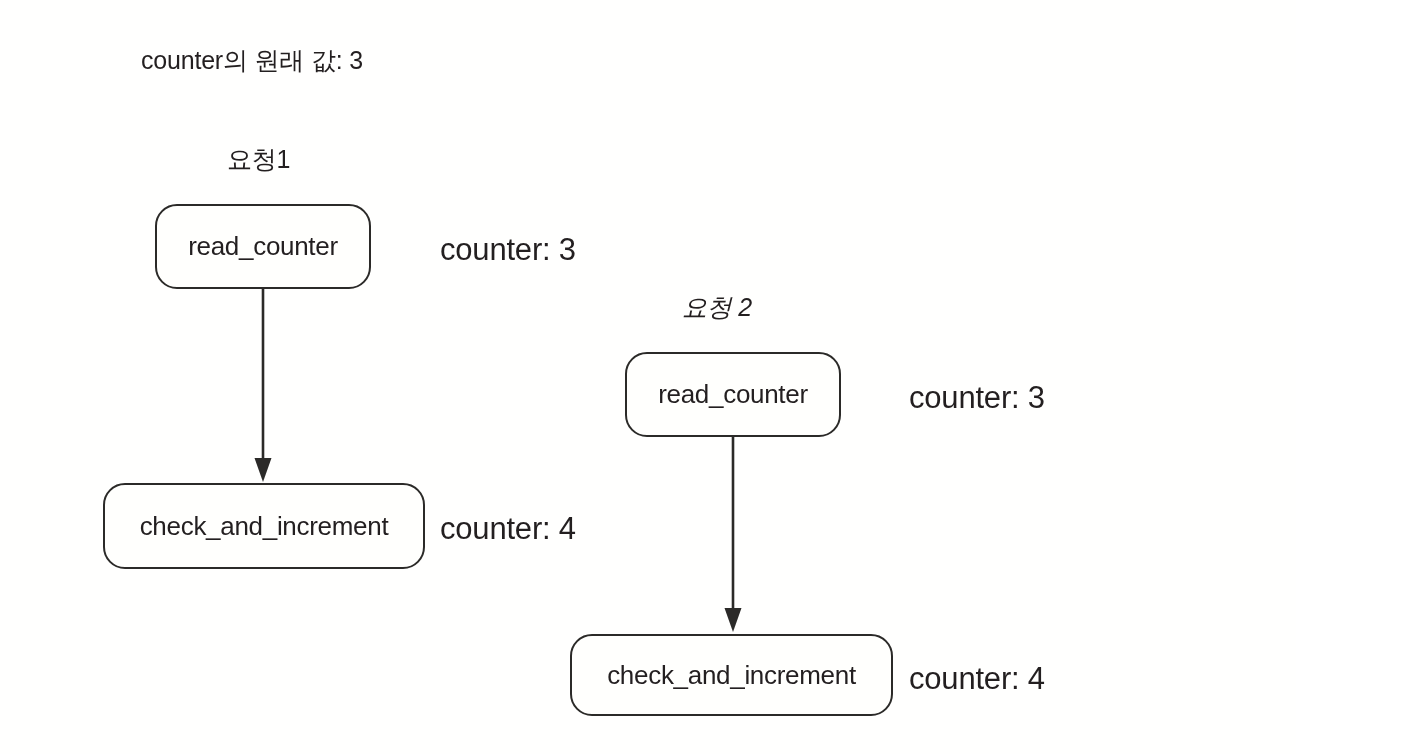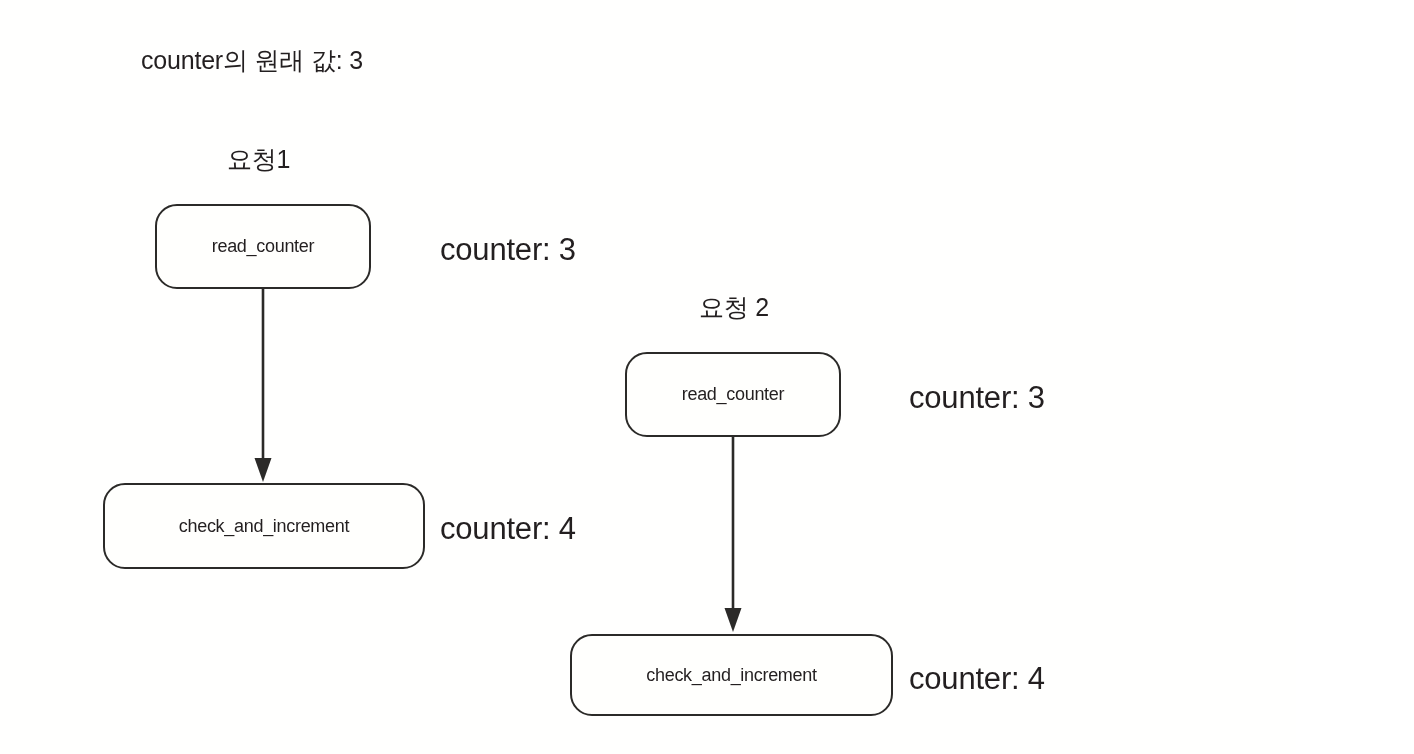--- a/index.html
+++ b/index.html
@@ -52,21 +52,21 @@
   .node {
     box-sizing: border-box;
     border: 2.5px solid #2b2a28;
     border-radius: 22px;
     background: #fffffd;
     display: flex;
     align-items: center;
     justify-content: center;
   }
   .node-label {
-    font-size: 18px;
+    font-size: 26px;
     color: #231f20;
     white-space: pre;
     letter-spacing: -0.3px;
   }
 
   
   .arrow svg { display: block; }
 </style>
 </head>
 <body>
@@ -89,21 +89,21 @@
       <polygon points="15,194 6.5,170 23.5,170" fill="#2b2a28"></polygon>
     </svg>
   </div>
 
   <div class="abs node" style="left:103px; top:483px; width:322px; height:86px;">
     <span class="node-label">check_and_increment</span>
   </div>
 
   <div class="abs counter-label" style="left:440px; top:511px;">counter: 4</div>
 
-  <div class="abs req-label" style="left:699px; top:291px;">요청 2</div>
+  <div class="abs req-label" style="left:682px; top:291px;font-style:italic;">요청 2</div>
 
   <div class="abs node" style="left:625px; top:352px; width:216px; height:85px;">
     <span class="node-label">read_counter</span>
   </div>
 
   <div class="abs counter-label" style="left:909px; top:380px;">counter: 3</div>
 
   <div class="abs arrow" style="left:718px; top:436px;">
     <svg width="30" height="198" viewBox="0 0 30 198">
       <line x1="15" y1="0" x2="15" y2="180" stroke="#2b2a28" stroke-width="2.6"></line>

